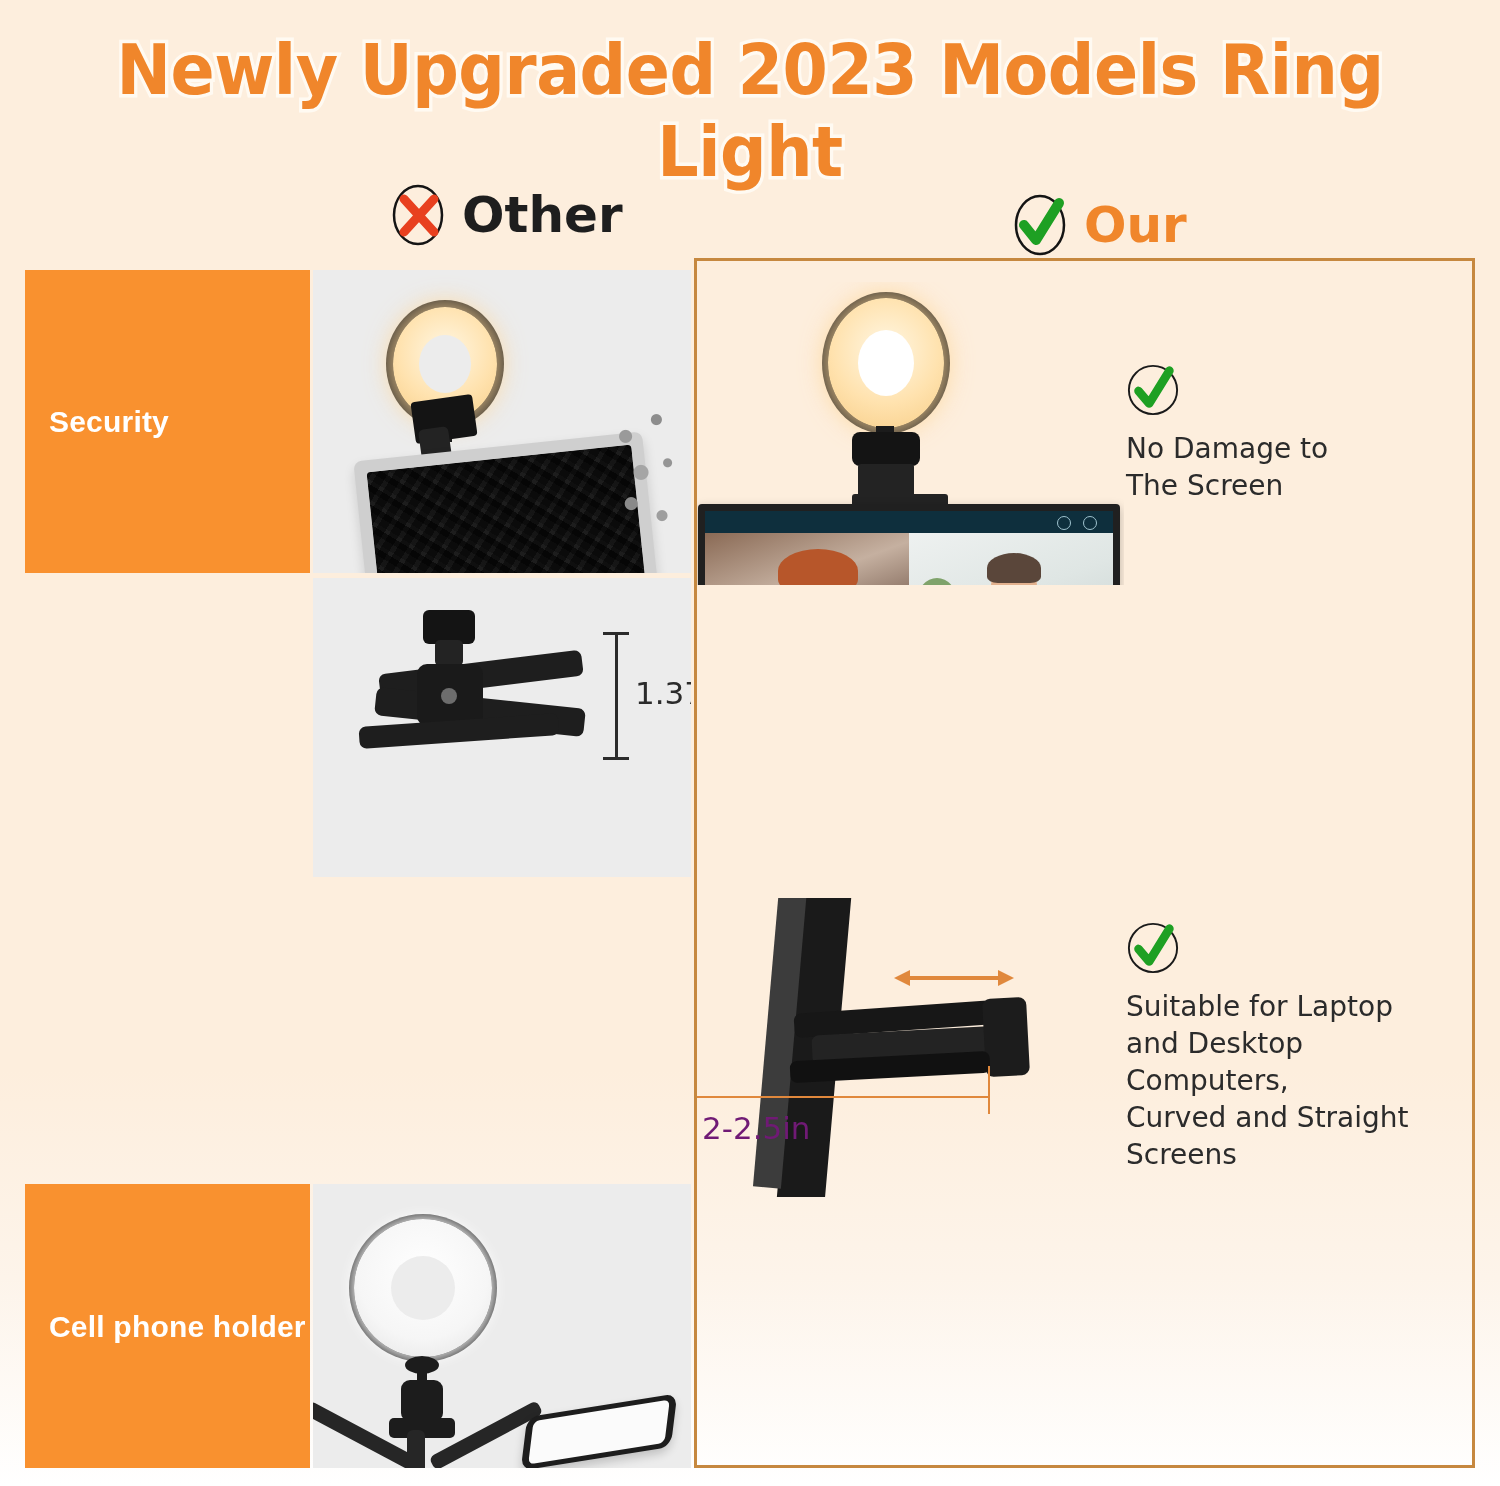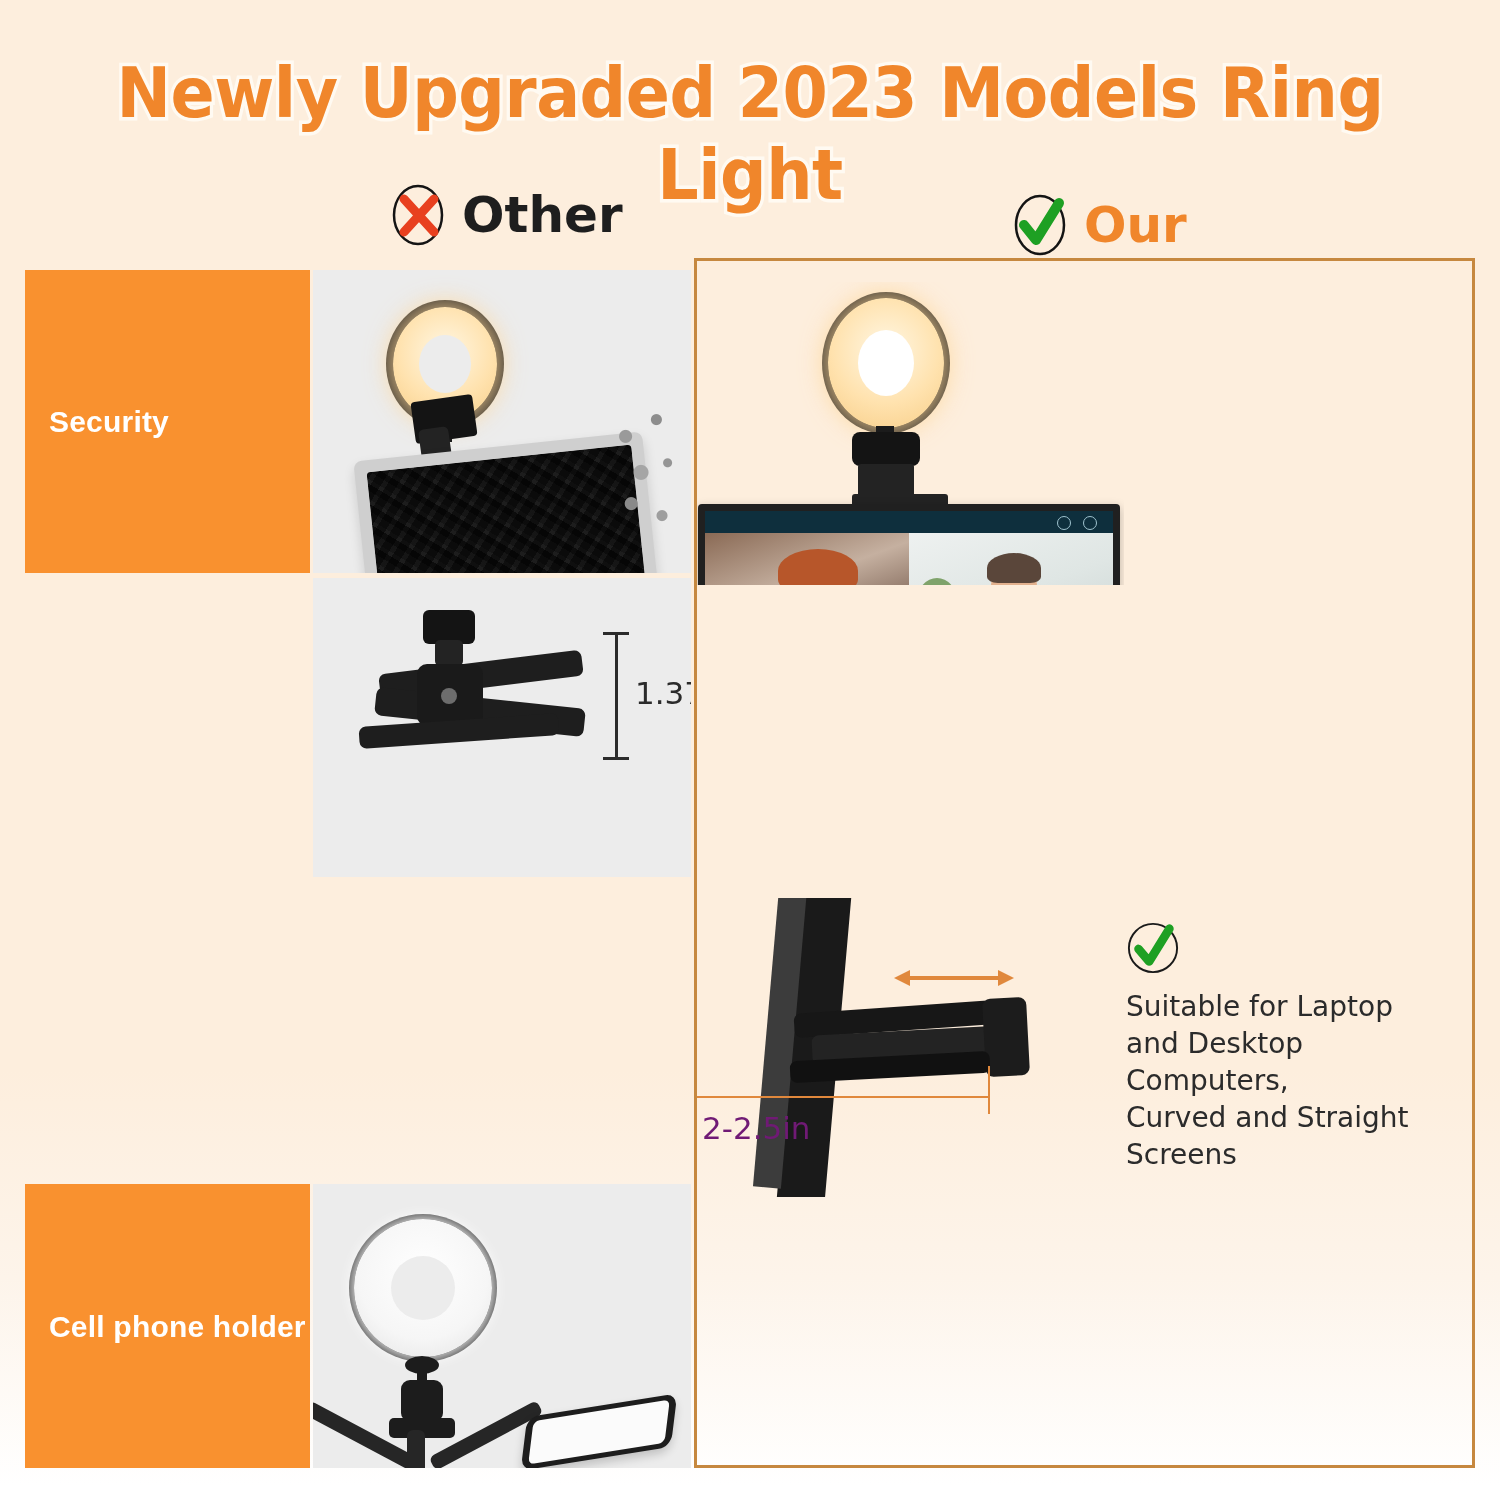--- a/index.html
+++ b/index.html
@@ -4,21 +4,21 @@
 <style>
   * { margin:0; padding:0; box-sizing:border-box; }
   html, body { width:1500px; height:1486px; }
   body {
     font-family:"Liberation Sans", sans-serif;
     background:linear-gradient(180deg,#fdeedd 0%,#fdeedd 72%,#fdf4ea 86%,#ffffff 100%);
     position:relative; overflow:hidden;
   }
 
   
-  .title-wrap { position:absolute; left:0; top:52px; width:1500px; text-align:center; }
+  .title-wrap { position:absolute; left:0; top:29px; width:1500px; text-align:center; }
   .title {
     display:inline-block;
     font-family:"DejaVu Sans", sans-serif;
     font-size:70px; font-weight:bold; letter-spacing:-0.5px;
     color:#f0862b;
     -webkit-text-stroke:7px #fffaf2;
     paint-order:stroke fill;
     transform:scaleX(0.93);
   }
 
@@ -232,20 +232,30 @@
                    background:#e2b18e;"></div>
               <div style="position:absolute; left:38%; top:22%; width:54px; height:30px;
                    border-radius:50% 50% 20% 20%; background:#5a463a;"></div>
 
               <div style="position:absolute; left:4%; bottom:0; width:40px; height:46px;
                    background:#7fa36b; border-radius:50% 50% 6px 6px;"></div>
             </div>
           </div>
         </div>
       </div>
+      <div class="our-text">
+        <span class="chk">
+          <svg viewBox="0 0 56 56">
+            <circle cx="28" cy="28" r="25" fill="none" stroke="#1a1a1a" stroke-width="2"></circle>
+            <path d="M13 29 L24 42 L45 8" stroke="#1ea023" stroke-width="9" fill="none" stroke-linecap="round" stroke-linejoin="round"></path>
+          </svg>
+        </span>
+        <p>No Damage to
+The Screen</p>
+      </div>
     </div>
   </div>
 
   <div class="row r2">
     <div class="cell-other">
 
       <div class="clamp-body dk" style="left:110px; top:32px; width:52px; height:34px; border-radius:6px;"></div>
       <div class="clamp-body" style="left:122px; top:62px; width:28px; height:26px;"></div>
       <div class="clip-arm" style="left:66px; top:84px; width:204px; height:26px; transform:rotate(-7deg);"></div>
       <div class="clip-arm" style="left:62px; top:120px; width:210px; height:28px; transform:rotate(6deg);"></div>

